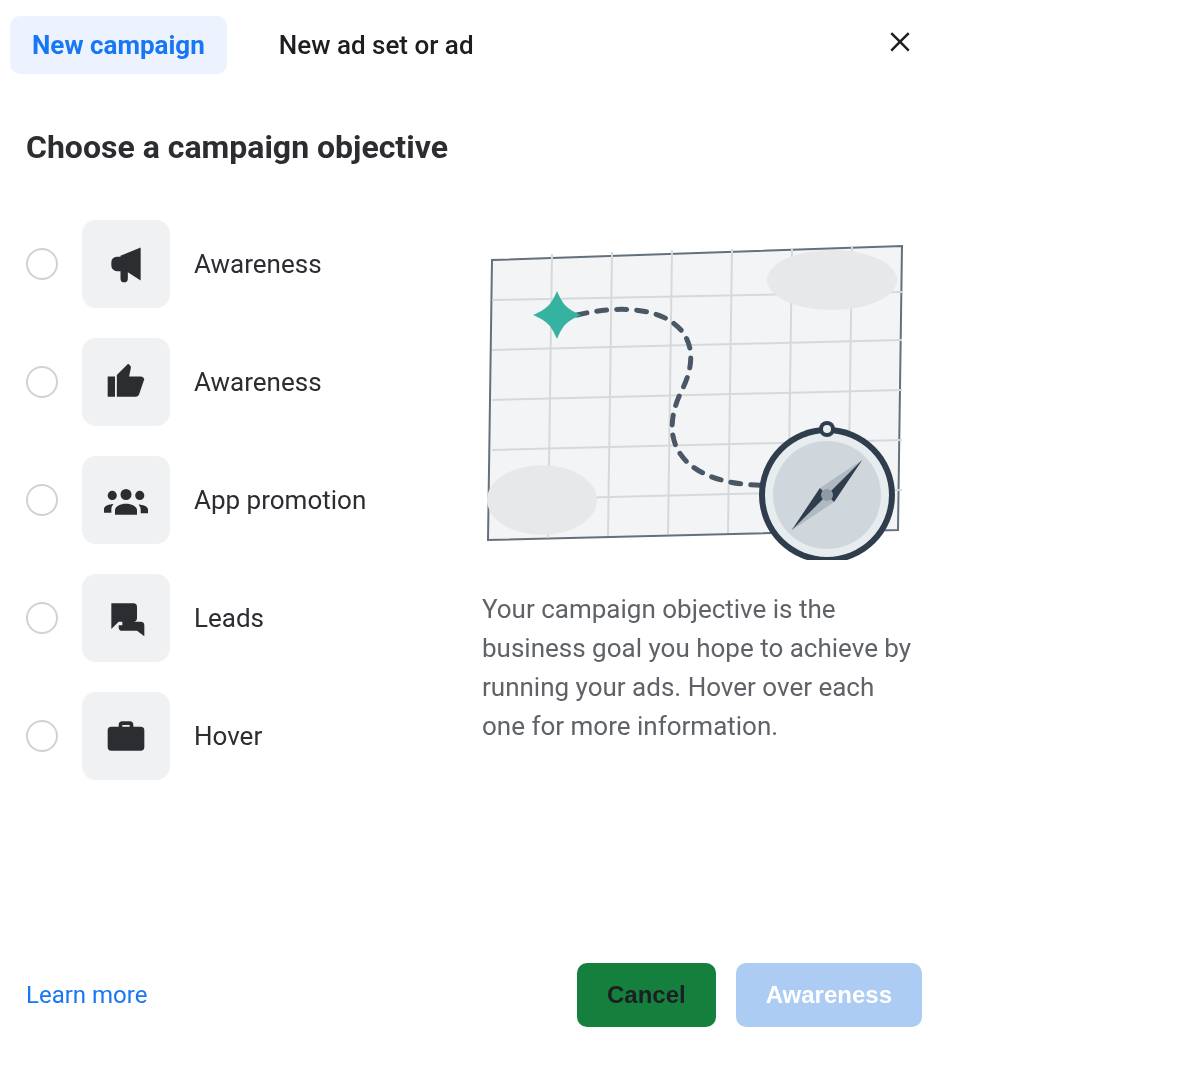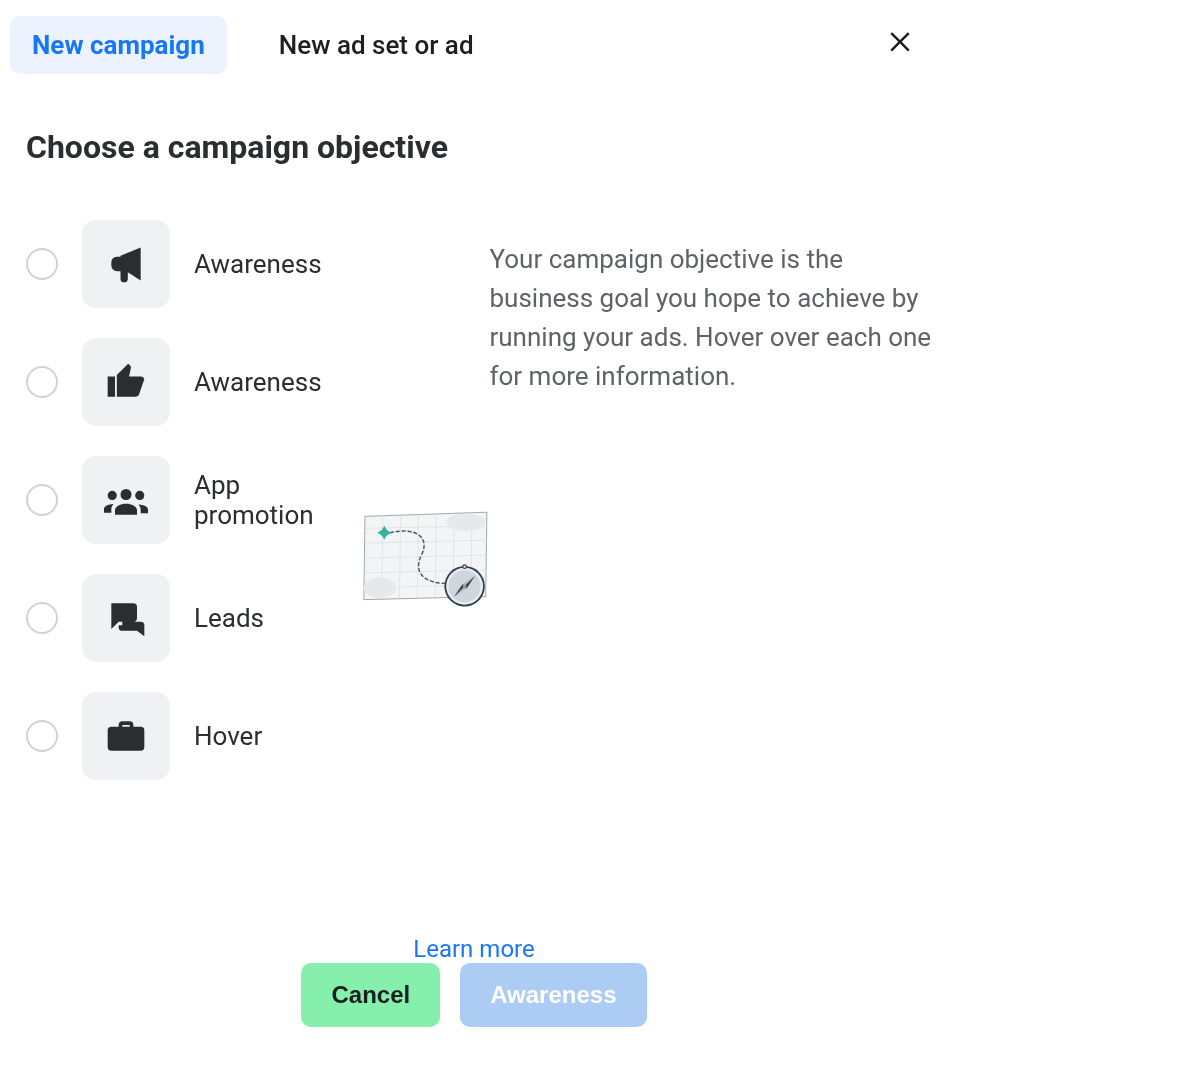--- a/index.html
+++ b/index.html
@@ -87,21 +87,21 @@
     flex-shrink: 0;
   }
   .icon-box svg { width: 44px; height: 44px; fill: #2b2d31; }
   .objective-label {
     font-size: 26px;
     color: #2b2d31;
   }
   .right-panel {
     flex: 1;
     display: flex;
-    flex-direction: row;
+    flex-direction: column;
     align-items: flex-start;
     padding: 60px 10px 0 20px;
   }
   .illustration {
     width: 430px;
     height: 320px;
     margin-bottom: 30px;
     align-self: center;
   }
   .description {
@@ -110,41 +110,40 @@
     color: #5f6368;
     max-width: 520px;
   }
   .footer {
     display: flex;
     align-items: center;
     justify-content: space-between;
     padding: 0 0 0 16px;
     margin-top: auto;
     padding-top: 30px;
-    flex-direction: column;
   }
   .learn-more {
     color: #1877f2;
     font-size: 24px;
     cursor: pointer;
   }
   .footer-buttons {
     display: flex;
     gap: 20px;
   }
   .btn {
     font-size: 24px;
     font-weight: 600;
     padding: 18px 30px;
     border-radius: 10px;
     border: none;
     cursor: pointer;
   }
   .btn-cancel {
-    background: #86efac;
+    background: #15803d;
     color: #1c1e21;
   }
   .btn-continue {
     background: #acccf3;
     color: #fff;
   }
 </style>
 </head>
 <body>
 

